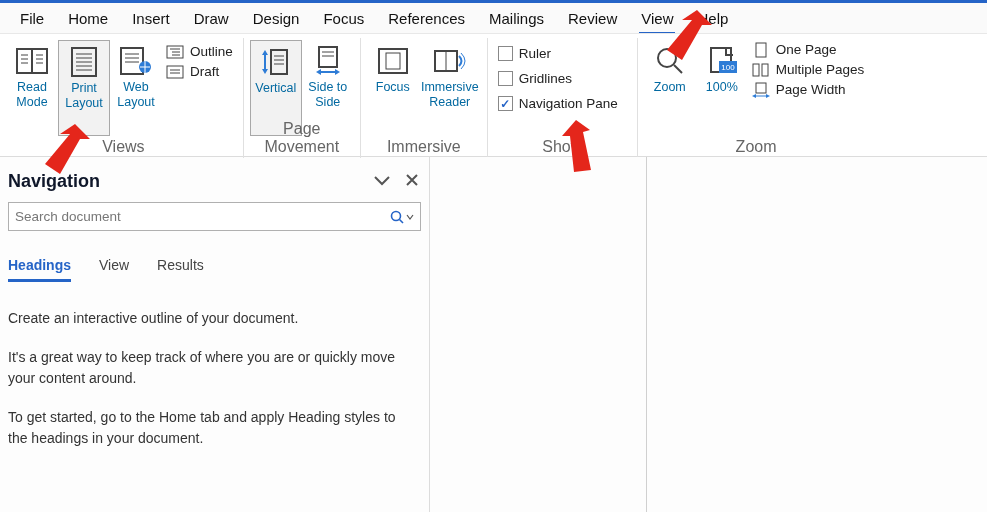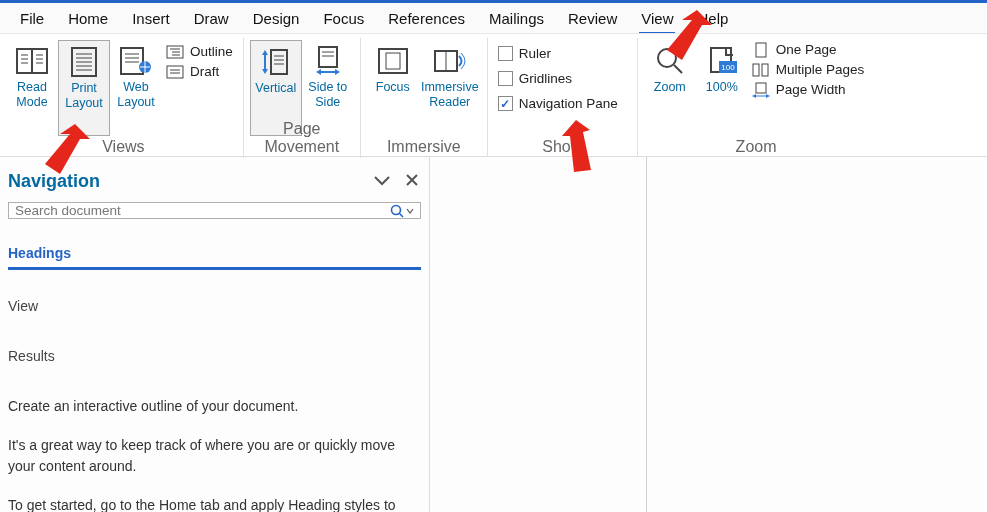--- a/index.html
+++ b/index.html
@@ -162,21 +162,21 @@
     }
     .nav-header {
       display: flex;
       align-items: center;
       justify-content: space-between;
       padding: 6px 2px 10px 0;
     }
     .nav-title {
       font-size: 18px;
       font-weight: 600;
-      color: #0369a1;
+      color: #0f172a;
     }
     .nav-controls {
       display: flex;
       gap: 14px;
       color: #555;
       font-size: 16px;
     }
     .nav-search {
       display: flex;
       align-items: center;
@@ -198,21 +198,20 @@
       display: flex;
       align-items: center;
       gap: 2px;
       color: #2564c7;
     }
     .nav-tabs {
       display: flex;
       gap: 28px;
       margin-top: 26px;
       font-size: 14px;
-      flex-direction: column;
     }
     .nav-tab {
       padding-bottom: 6px;
       color: #444;
       cursor: default;
     }
     .nav-tab.active {
       color: #2564c7;
       font-weight: 600;
       border-bottom: 3px solid #2564c7;

